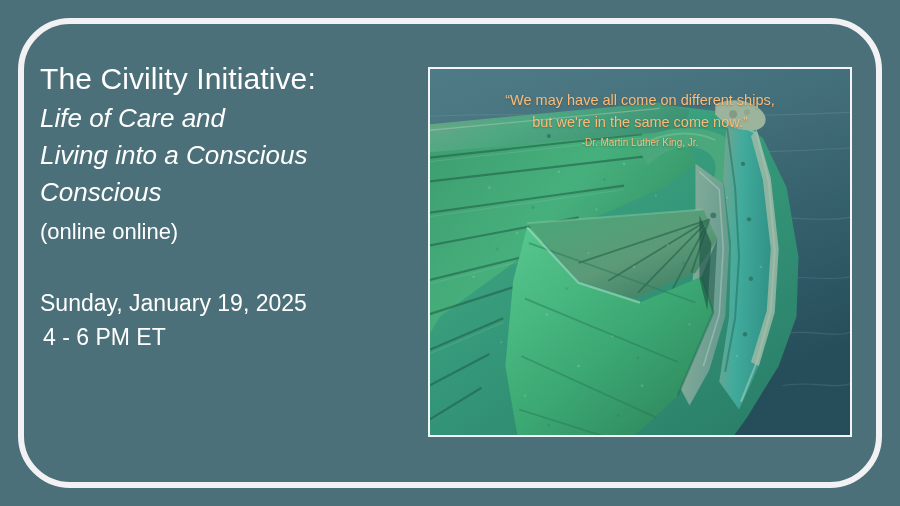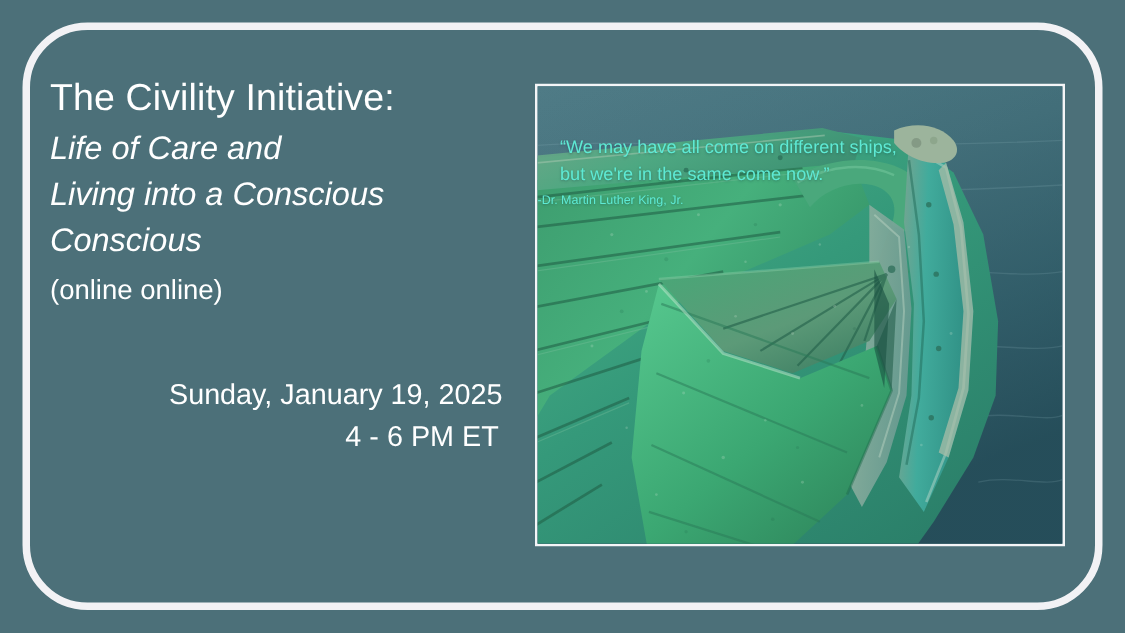--- a/index.html
+++ b/index.html
@@ -67,23 +67,23 @@
     font-size: 22px;
     font-weight: 400;
     line-height: 1.4;
     margin: 6px 0 0 0;
     color: #ffffff;
   }
 
   .datetime {
     position: absolute;
     left: 40px;
-    top: 300px;
+    top: 288px;
     width: 362px;
-    text-align: right;
+    text-align: left;
     color: #ffffff;
   }
   .date-line {
     font-size: 23px;
     line-height: 1.35;
     margin: 0;
   }
   .time-line {
     font-size: 23px;
     line-height: 1.35;
@@ -123,23 +123,24 @@
   .photo svg {
     display: block;
     width: 100%;
     height: 100%;
   }
 
   
   .quote-block {
     position: absolute;
     left: 0;
-    top: 39px;
+    top: 21px;
     width: 100%;
-    color: #5eead4;
+    text-align: center;
+    color: #fdba74;
     z-index: 5;
     text-shadow: 0 1px 2px rgba(20,50,60,0.35);
   }
   .quote-line {
     font-size: 14.5px;
     line-height: 1.5;
     margin: 0;
     padding: 0 18px;
   }
   .quote-attrib {

